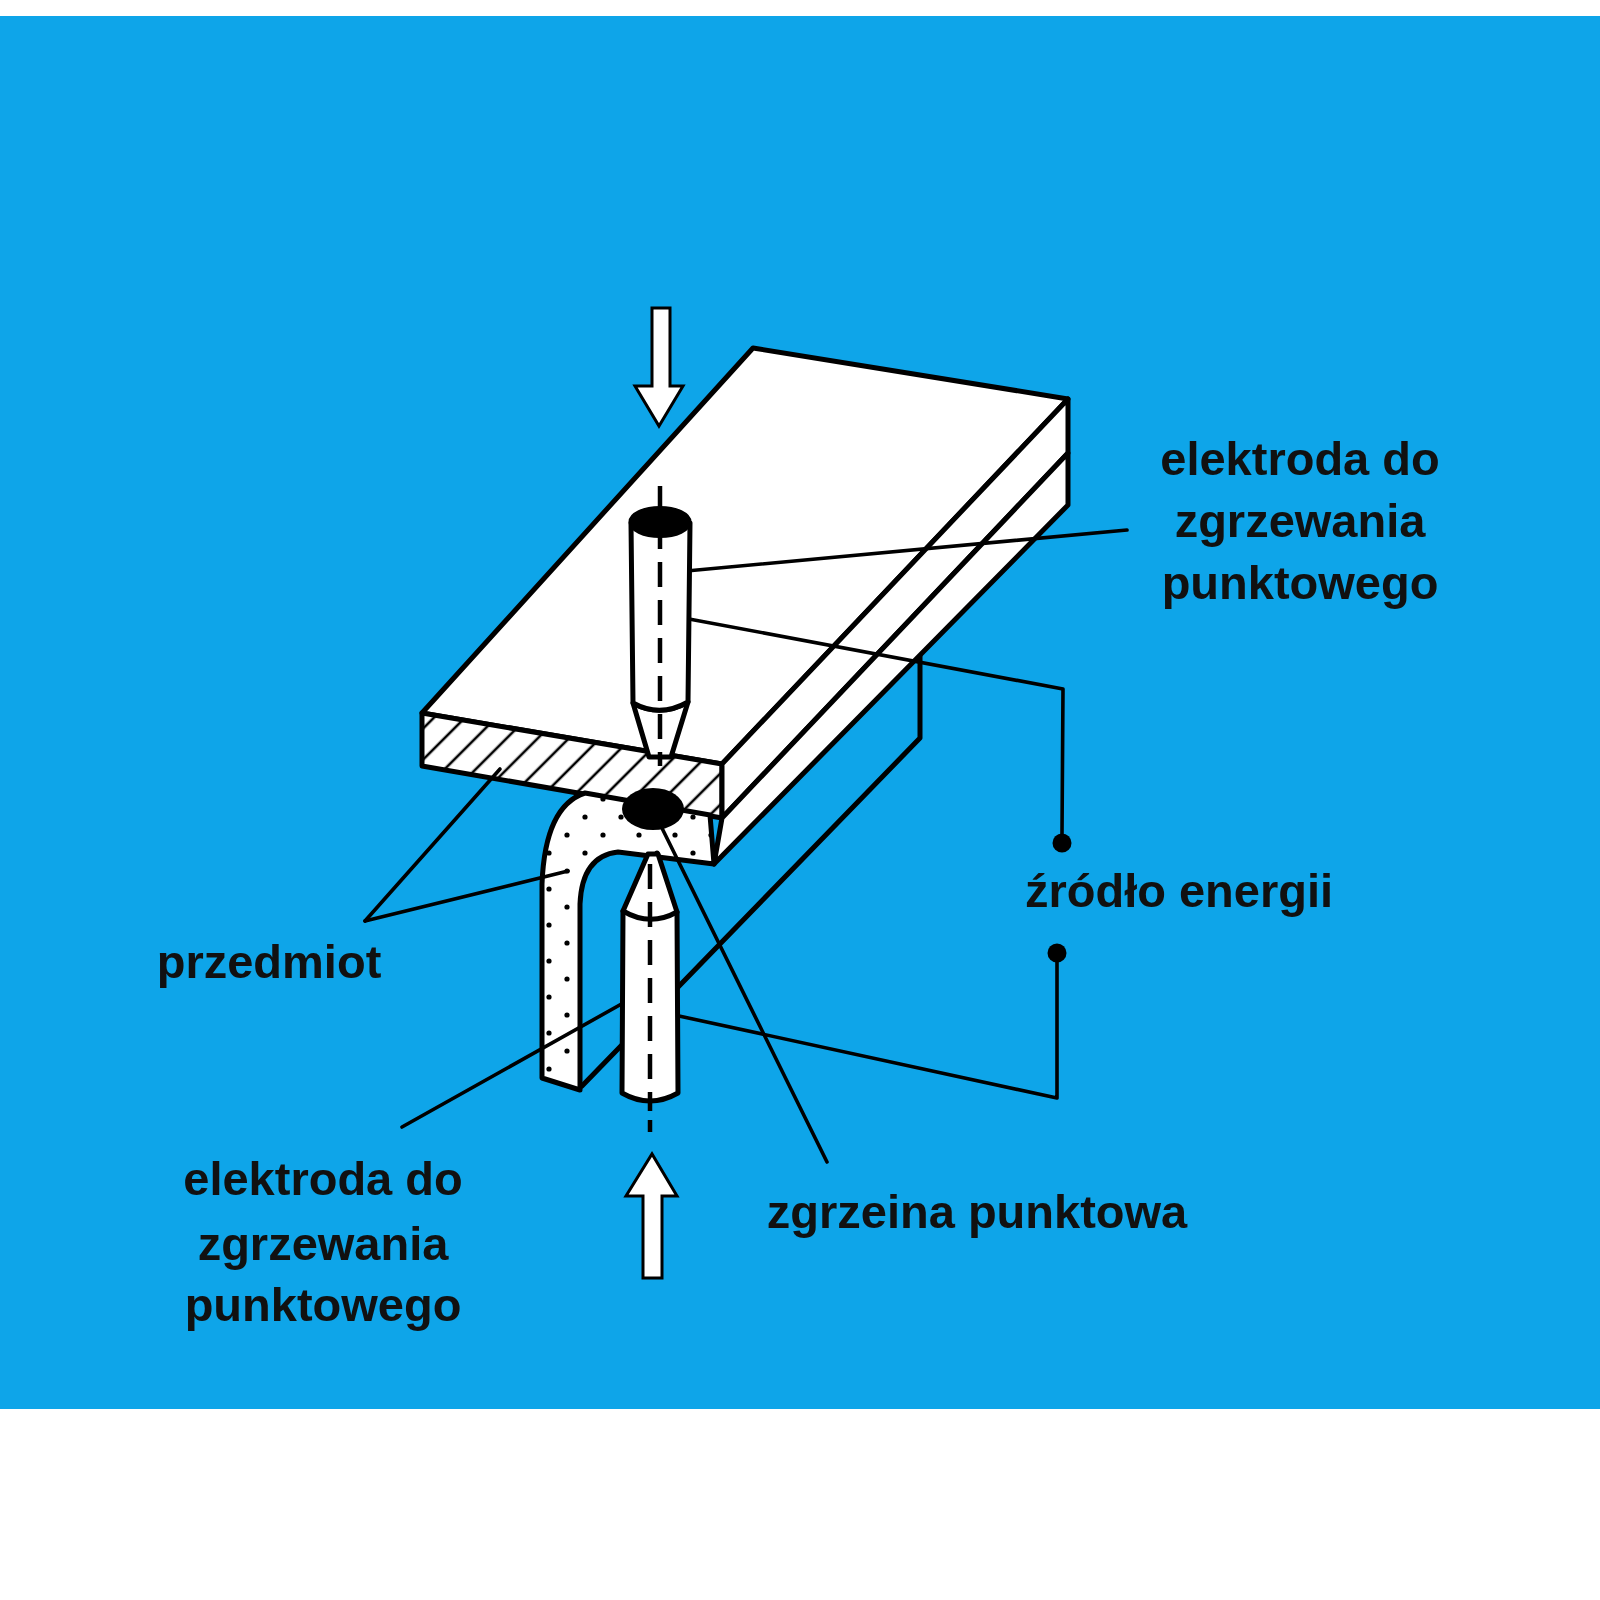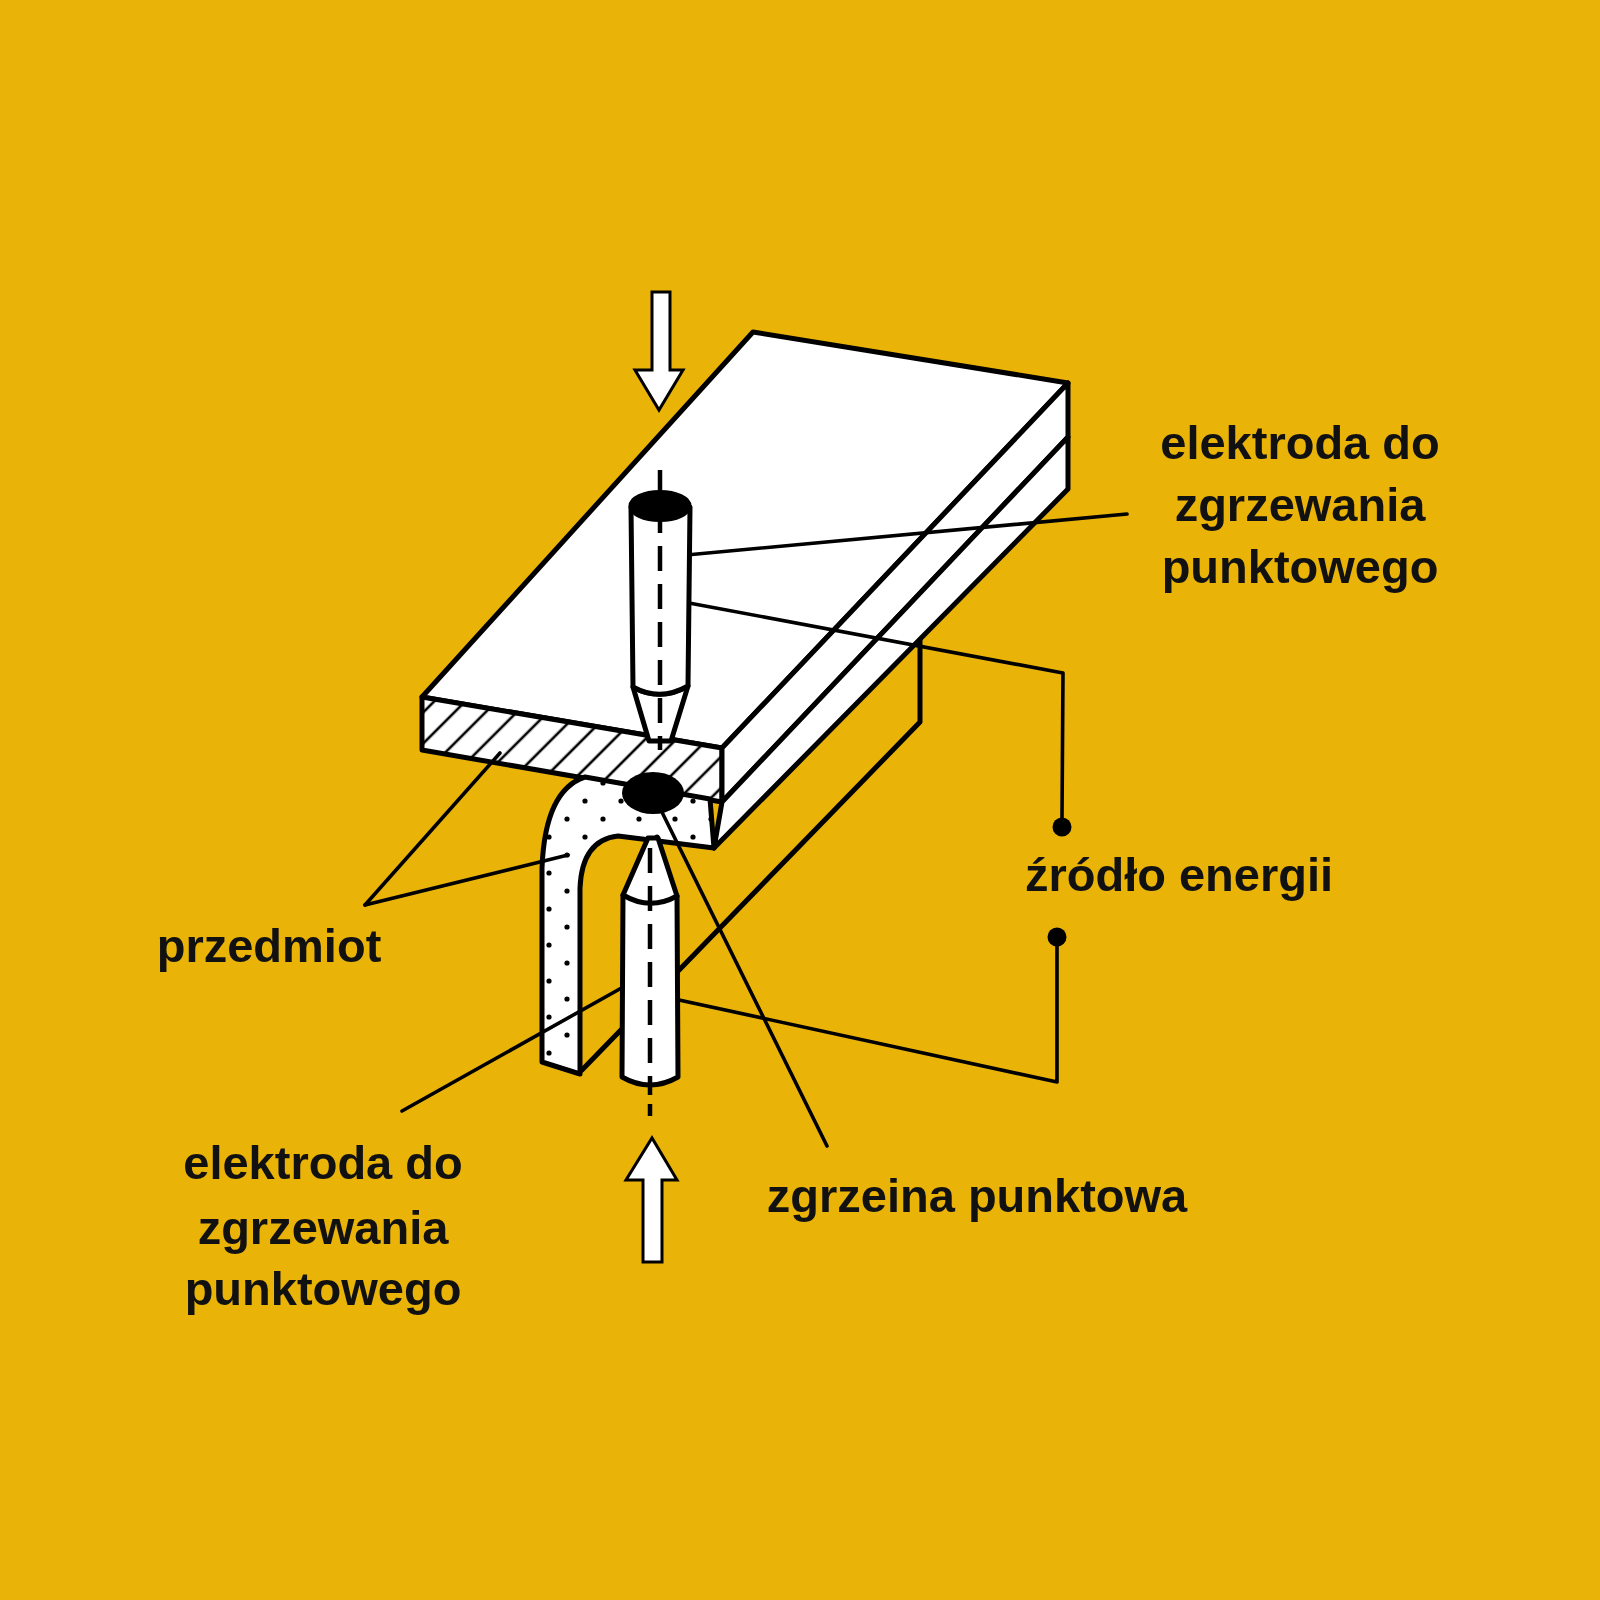--- a/index.html
+++ b/index.html
@@ -6,22 +6,23 @@
     margin: 0;
     padding: 0;
     background: #ffffff;
     width: 1600px;
     height: 1600px;
     overflow: hidden;
   }
   .stage {
     position: relative;
     width: 1600px;
-    height: 1600px;
-    background: #eab308;
+    height: 1393px;
+    background: #0ea5e9;
+    margin-top: 16px;
   }
   svg { display: block; }
   .diagram-label {
     font-family: "Liberation Sans", "DejaVu Sans", sans-serif;
     font-weight: 700;
     font-size: 47px;
     fill: #111111;
   }
   .outline {
     fill: #ffffff;

